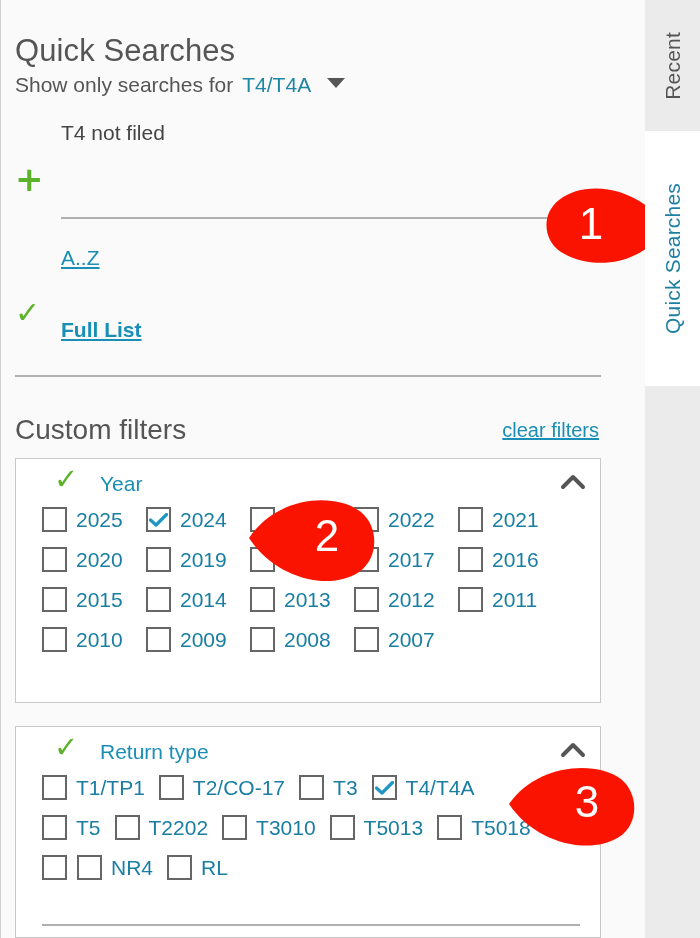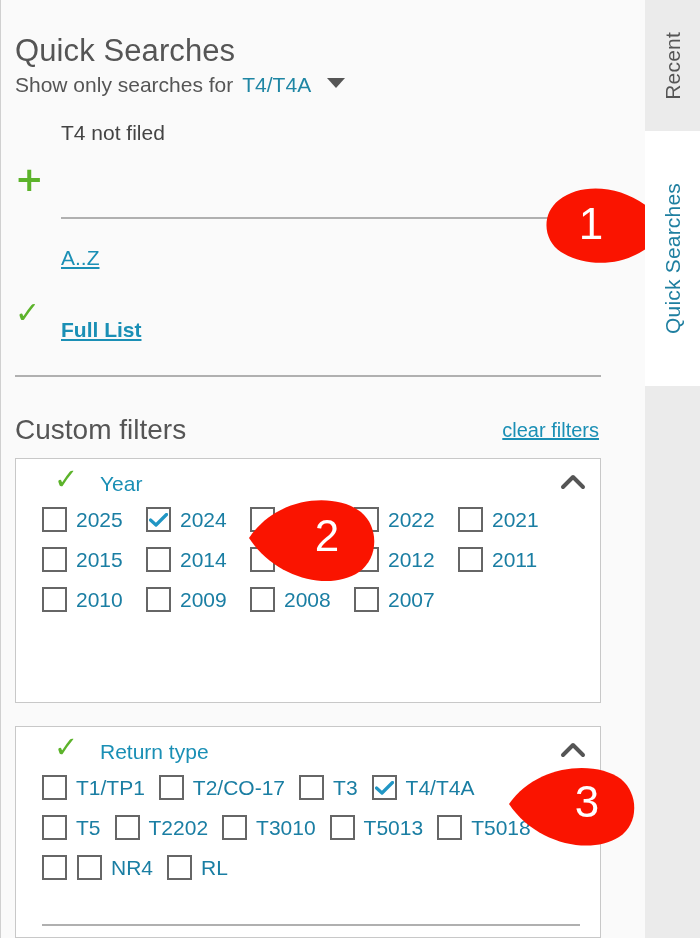--- a/index.html
+++ b/index.html
@@ -322,20 +322,42 @@
               <span class="cb-label">2022</span>
             </label>
             <label class="cb-item">
               <span class="cb-box"></span>
               <span class="cb-label">2021</span>
             </label>
           </div>
           <div class="cb-row year-row">
             <label class="cb-item">
               <span class="cb-box"></span>
+              <span class="cb-label">2020</span>
+            </label>
+            <label class="cb-item">
+              <span class="cb-box"></span>
+              <span class="cb-label">2019</span>
+            </label>
+            <label class="cb-item">
+              <span class="cb-box"></span>
+              <span class="cb-label">2018</span>
+            </label>
+            <label class="cb-item">
+              <span class="cb-box"></span>
+              <span class="cb-label">2017</span>
+            </label>
+            <label class="cb-item">
+              <span class="cb-box"></span>
+              <span class="cb-label">2016</span>
+            </label>
+          </div>
+          <div class="cb-row year-row">
+            <label class="cb-item">
+              <span class="cb-box"></span>
               <span class="cb-label">2015</span>
             </label>
             <label class="cb-item">
               <span class="cb-box"></span>
               <span class="cb-label">2014</span>
             </label>
             <label class="cb-item">
               <span class="cb-box"></span>
               <span class="cb-label">2013</span>
             </label>

